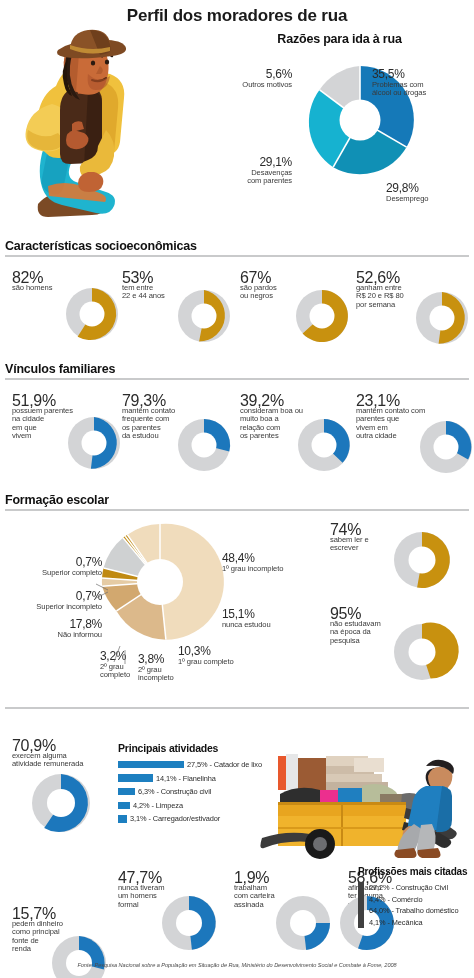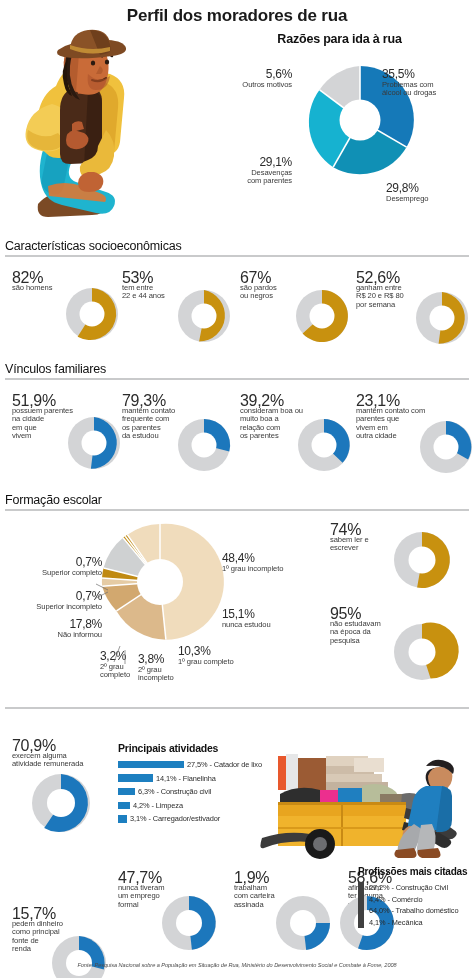--- a/index.html
+++ b/index.html
@@ -10,21 +10,21 @@
     -webkit-font-smoothing:antialiased;
   }
   .page{position:relative;width:474px;height:978px;}
 
   
   .main-title{
     position:absolute;left:0;top:6px;width:474px;text-align:center;
     font-size:17px;font-weight:bold;letter-spacing:-0.2px;color:#1a1a1a;
   }
   .sec-title{
-    font-size:12.5px;font-weight:normal;color:#111;letter-spacing:-0.2px;
+    font-size:12.5px;font-weight:bold;color:#111;letter-spacing:-0.2px;
     line-height:14px;
   }
   .sec-rule{height:2px;background:#c9cacb;margin-top:2px;}
   .sec-head{position:absolute;left:5px;width:464px;}
 
   .pct{font-size:16px;color:#2b2b2b;line-height:12px;letter-spacing:-0.3px;}
   .desc{font-size:7.6px;color:#3a3a3a;line-height:8.4px;letter-spacing:-0.1px;}
 
   .stat{position:absolute;}
   .stat .txt{position:absolute;left:0;top:0;}
@@ -142,21 +142,21 @@
       <g stroke="#ffffff" stroke-width="1.6">
         <line x1="58" y1="58" x2="58" y2="4"></line>
         <line x1="58" y1="58" x2="104.6" y2="85.1"></line>
         <line x1="58" y1="58" x2="31.2" y2="105.2"></line>
         <line x1="58" y1="58" x2="17.6" y2="27.8"></line>
       </g>
       <circle cx="58" cy="58" r="20.5" fill="#ffffff"></circle>
     </svg>
   </div>
 
-  <div class="lbl ta-l" style="left:382px;top:68px;width:88px;">
+  <div class="lbl ta-l" style="left:372px;top:68px;width:88px;">
     <div class="pv">35,5%</div>
     <div class="lv">Problemas com</div>
     <div class="lv">álcool ou drogas</div>
   </div>
 
   <div class="lbl ta-l" style="left:386px;top:182px;width:88px;">
     <div class="pv">29,8%</div>
     <div class="lv">Desemprego</div>
   </div>
 
@@ -518,21 +518,21 @@
       <circle cx="29" cy="29" r="27" fill="#d3d4d6"></circle>
       <path d="M29 29 L29 2 A27 27 0 0 1 53.8 35.6 Z" fill="#1c77bc"></path>
       <circle cx="29" cy="29" r="13" fill="#fff"></circle>
     </svg>
   </div>
 
   <div class="stat" style="left:118px;top:872px;width:110px;height:84px;">
     <div class="txt" style="width:62px;">
       <div class="pct">47,7%</div>
       <div class="desc">nunca tiveram</div>
-      <div class="desc">um emprego</div>
+      <div class="desc">um homens</div>
       <div class="desc">formal</div>
     </div>
     <svg style="position:absolute;left:42px;top:22px;" width="58" height="58" viewBox="0 0 58 58">
       <circle cx="29" cy="29" r="27" fill="#d3d4d6"></circle>
       <path d="M29 29 L29 2 A27 27 0 0 1 31.9 55.8 Z" fill="#1c77bc"></path>
       <circle cx="29" cy="29" r="13" fill="#fff"></circle>
     </svg>
   </div>
 
   <div class="stat" style="left:234px;top:872px;width:110px;height:84px;">

